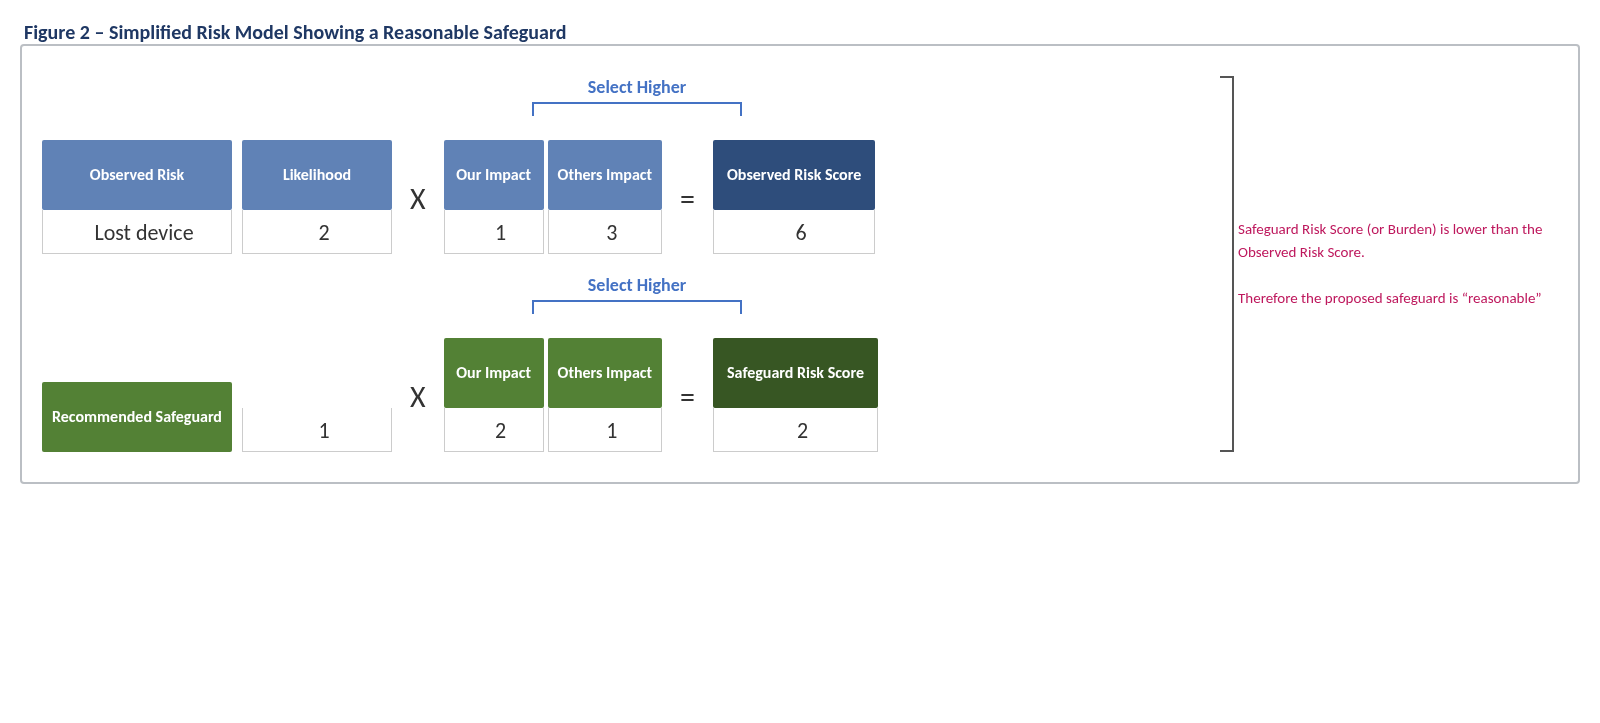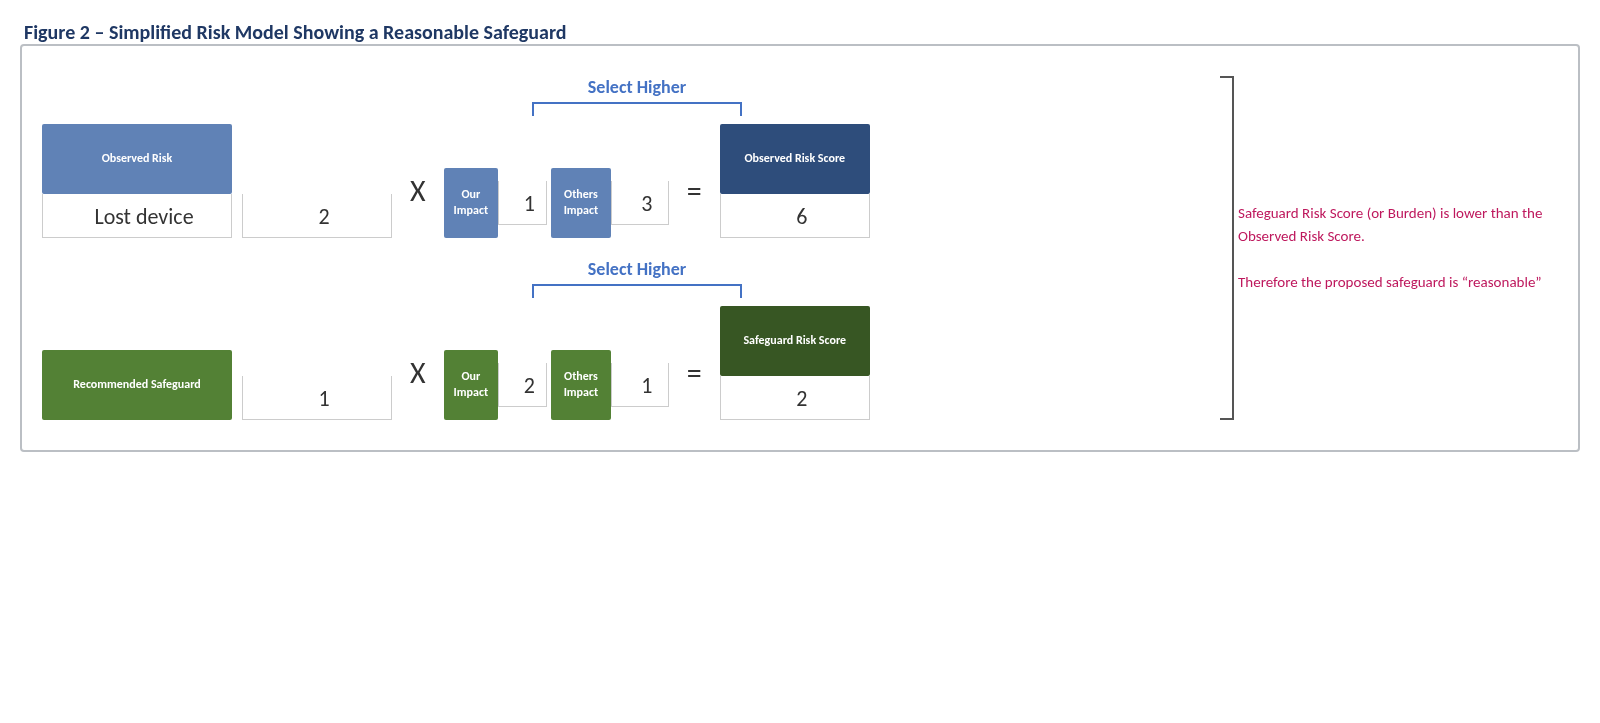--- a/index.html
+++ b/index.html
@@ -51,21 +51,21 @@
       flex-direction: column;
       align-items: center;
       min-width: 150px;
     }
     .cell-wide { min-width: 190px; }
 
     .header-box {
       width: 100%;
       padding: 12px 10px;
       text-align: center;
-      font-size: 12px;
+      font-size: 16px;
       font-weight: 600;
       color: #fff;
       border-radius: 2px;
       line-height: 1.3;
       min-height: 70px;
       display: flex;
       align-items: center;
       justify-content: center;
     }
     .header-box.blue { background: #6082b6; }
@@ -81,23 +81,24 @@
       padding: 8px 0 6px 14px;
       min-height: 44px;
       display: flex;
       align-items: center;
       justify-content: center;
       border: 1px solid #ccc;
       border-top: none;
     }
     .impact-cell {
       display: flex;
-      flex-direction: row;
+      flex-direction: column;
       align-items: center;
       min-width: 100px;
+      margin-top: 16px;
     }
 
     
     .operator {
       font-size: 30px;
       font-weight: 400;
       color: #333;
       margin: 0 18px;
       align-self: center;
       margin-top: 18px;
@@ -179,20 +180,21 @@
             <div class="bracket-line"></div>
           </div>
           <div class="full-row">
 
             <div class="cell cell-wide" style="margin-right:10px;">
               <div class="header-box blue">Observed Risk</div>
               <div class="value-box">Lost device</div>
             </div>
 
             <div class="cell" style="margin-right:0px;">
+              <div class="header-box blue">Likelihood</div>
               <div class="value-box">2</div>
             </div>
 
             <span class="operator">X</span>
 
             <div class="impact-pair-wrapper">
               <div class="impact-cell">
                 <div class="header-box blue">Our Impact</div>
                 <div class="value-box">1</div>
               </div>

